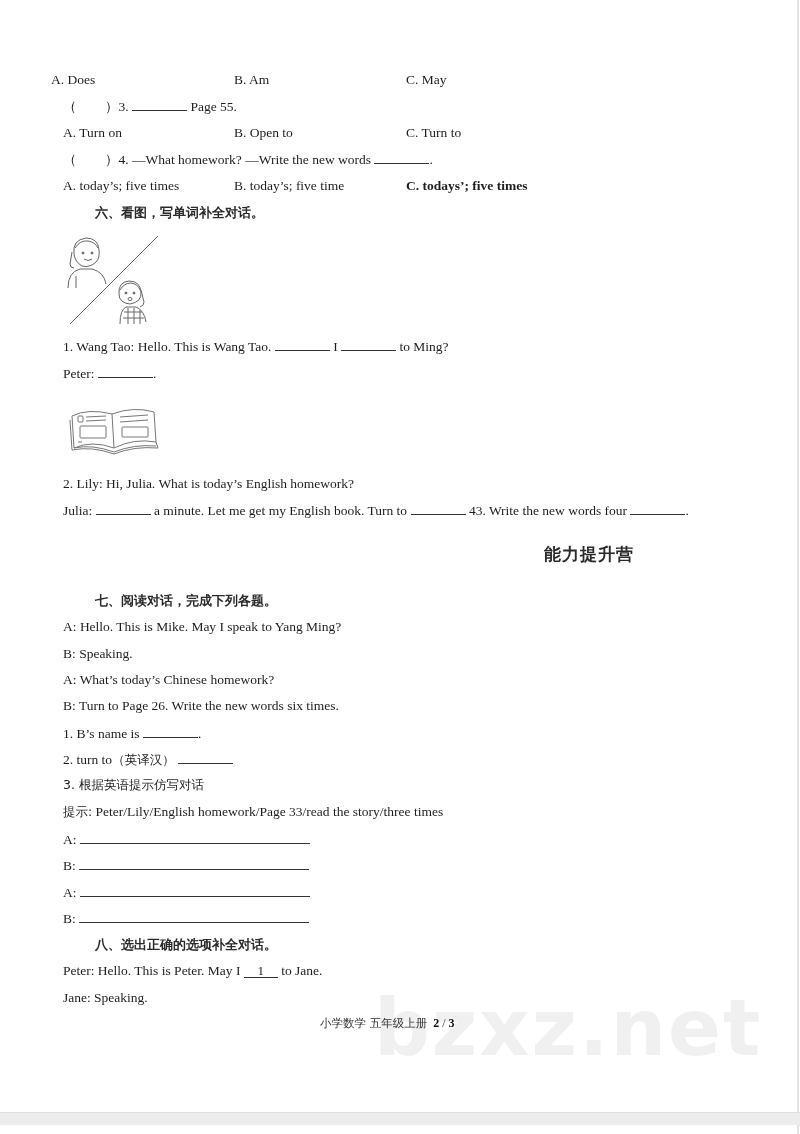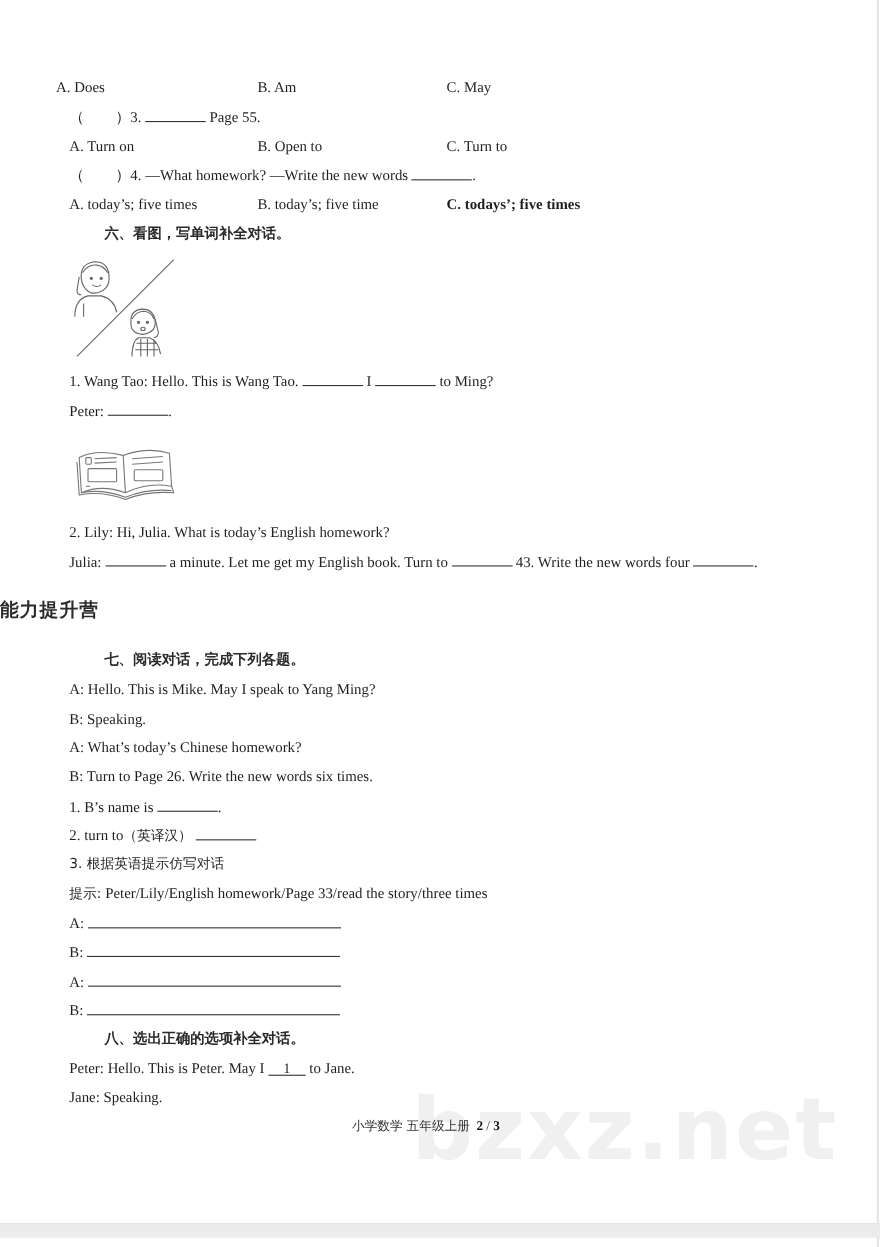--- a/index.html
+++ b/index.html
@@ -68,21 +68,21 @@
     }
     .cn-text {
       font-family: "DejaVu Sans", sans-serif;
       font-size: 12.5px;
     }
     .section-title {
       position: absolute;
       left: 0;
       width: 634px;
       top: 543px;
-      text-align: left;
+      text-align: right;
       font-family: "DejaVu Sans", sans-serif;
       font-size: 17px;
       font-weight: bold;
       color: #2a2a2a;
       letter-spacing: 1px;
     }
     .blank {
       display: inline-block;
       border-bottom: 1px solid #333;
       height: 13px;

